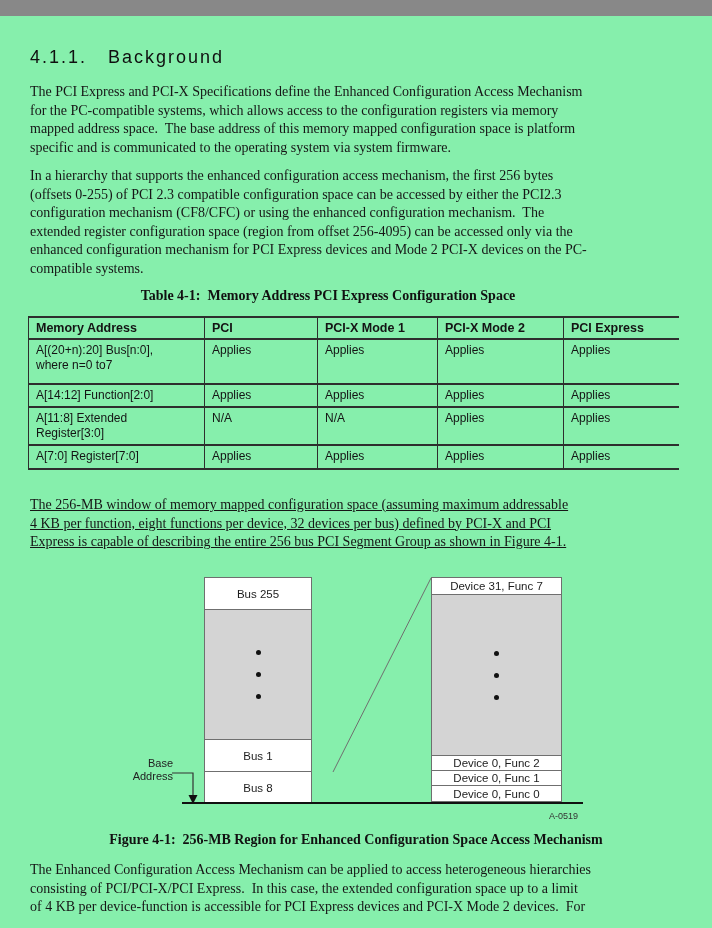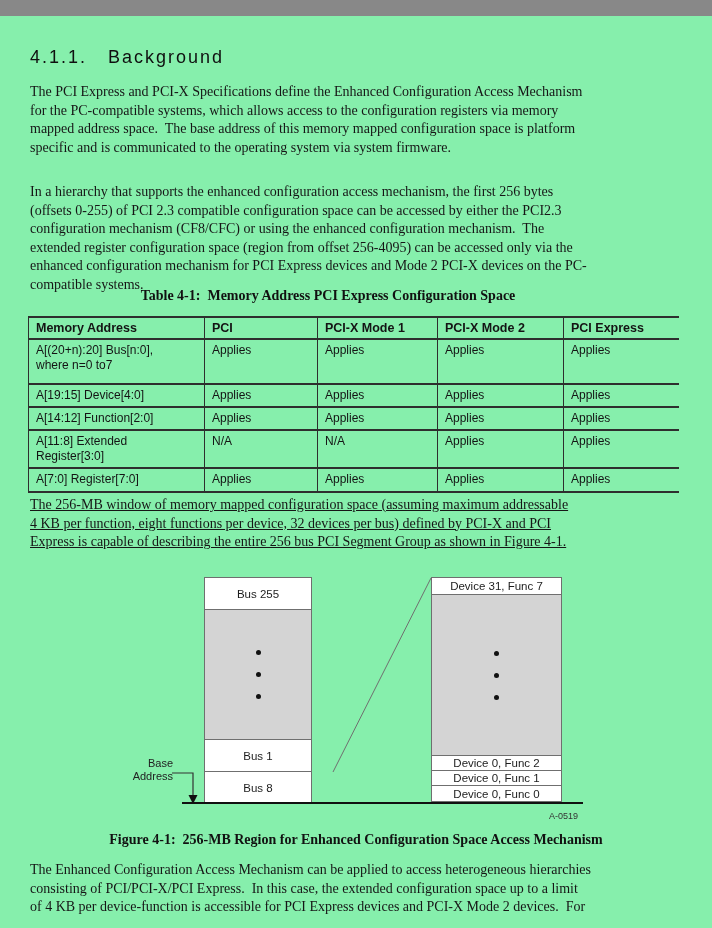--- a/index.html
+++ b/index.html
@@ -15,21 +15,21 @@
   }
   .abs { position: absolute; }
 
   
   .heading { top: 31px; left: 30px; font-family: "Liberation Sans", sans-serif; font-size: 18px; letter-spacing: 2px; color: #0f0f0f; }
   .heading .num { display: inline-block; margin-right: 21px; }
 
   
   .para { left: 30px; width: 670px; font-size: 14px; line-height: 18.6px; white-space: pre; color:#161616; }
   .p1 { top: 67px; }
-  .p2 { top: 167px; }
+  .p2 { top: 151px; }
   .p3 { top: 480px; text-decoration: underline; }
   .p4 { top: 845px; }
 
   
   .tbl-caption { top: 272px; left: 28px; width: 600px; text-align: center; font-weight: bold; font-size: 14px; white-space: pre; color:#111; }
   .fig-caption { top: 816px; left: 0; width: 712px; text-align: center; font-weight: bold; font-size: 14px; white-space: pre; color:#111; }
 
   
   table.cfg { position: absolute; top: 300px; left: 28px; width: 650px;
     border-collapse: collapse; table-layout: fixed;
@@ -102,27 +102,20 @@
     </thead>
     <tbody>
       <tr class="r1">
         <td class="first">A[(20+n):20] Bus[n:0],
 where n=0 to7</td>
         <td>Applies</td>
         <td>Applies</td>
         <td>Applies</td>
         <td>Applies</td>
       </tr>
-      <tr class="r2">
-        <td class="first">A[19:15] Device[4:0]</td>
-        <td>Applies</td>
-        <td>Applies</td>
-        <td>Applies</td>
-        <td>Applies</td>
-      </tr>
       <tr class="r3">
         <td class="first">A[14:12] Function[2:0]</td>
         <td>Applies</td>
         <td>Applies</td>
         <td>Applies</td>
         <td>Applies</td>
       </tr>
       <tr class="r4">
         <td class="first">A[11:8] Extended
 Register[3:0]</td>

